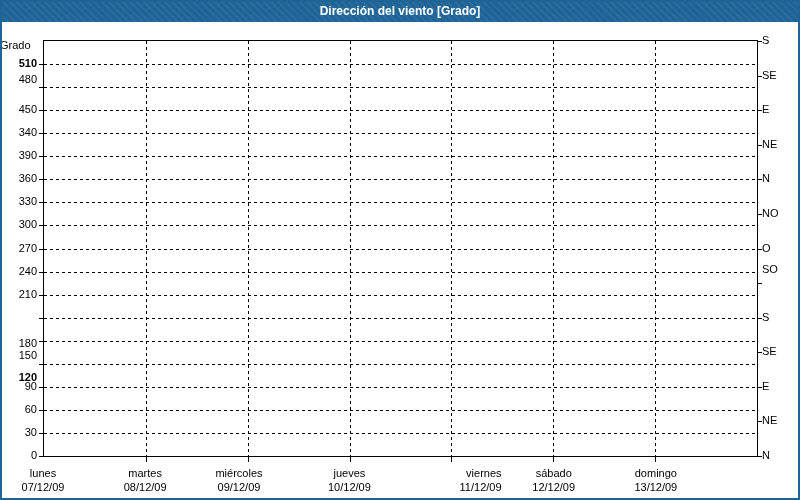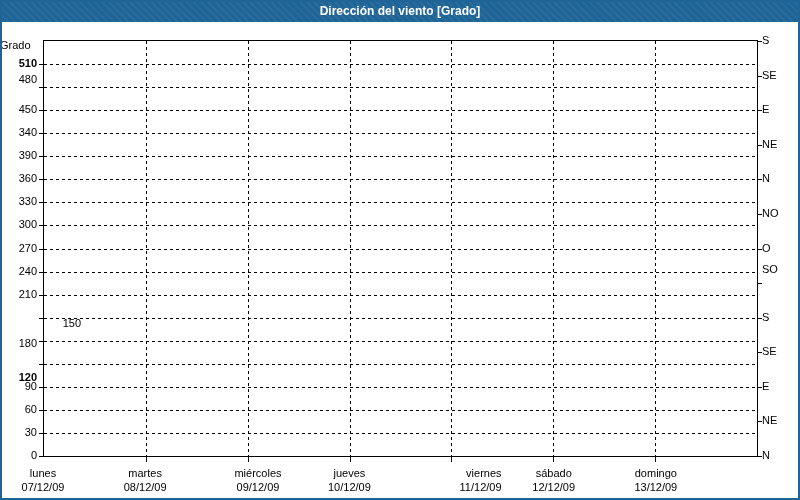--- a/index.html
+++ b/index.html
@@ -132,21 +132,21 @@
     <div class="btick" style="left: 509px;"></div>
     <div class="vgrid" style="left: 611px;"></div>
     <div class="btick" style="left: 611px;"></div>
   </div>
 <div id="labels">
     <div class="ylab" style="top: 450px;">0</div>
     <div class="ylab" style="top: 427px;">30</div>
     <div class="ylab" style="top: 404px;">60</div>
     <div class="ylab" style="top: 381px;">90</div>
     <div class="ylab" style="top: 372px; font-weight: bold;">120</div>
-    <div class="ylab" style="top: 318px; margin-left: 44px;">150</div>
+    <div class="ylab" style="top: 350px;">150</div>
     <div class="ylab" style="top: 312px; margin-top: 26px;">180</div>
     <div class="ylab" style="top: 289px;">210</div>
     <div class="ylab" style="top: 266px;">240</div>
     <div class="ylab" style="top: 243px;">270</div>
     <div class="ylab" style="top: 219px;">300</div>
     <div class="ylab" style="top: 196px;">330</div>
     <div class="ylab" style="top: 173px;">360</div>
     <div class="ylab" style="top: 150px;">390</div>
     <div class="ylab" style="top: 127px;">340</div>
     <div class="ylab" style="top: 104px;">450</div>
@@ -166,21 +166,21 @@
     <div class="rlab" style="top: 70px;">SE</div>
     <div class="rlab" style="top: 35px;">S</div>
     <div class="dlab" style="left: -7px;">
       <div class="">lunes</div>
       <div class="">07/12/09</div>
     </div>
     <div class="dlab" style="left: 95.1429px;">
       <div class="">martes</div>
       <div class="">08/12/09</div>
     </div>
-    <div class="dlab" style="left: 208px; text-align: center;">
+    <div class="dlab" style="left: 189px; text-align: center;">
       <div class="">miércoles</div>
       <div class="">09/12/09</div>
     </div>
     <div class="dlab" style="left: 299.429px;">
       <div class="">jueves</div>
       <div class="">10/12/09</div>
     </div>
     <div class="dlab" style="left: 401.571px; text-align: right;">
       <div class="">viernes</div>
       <div class="">11/12/09</div>

